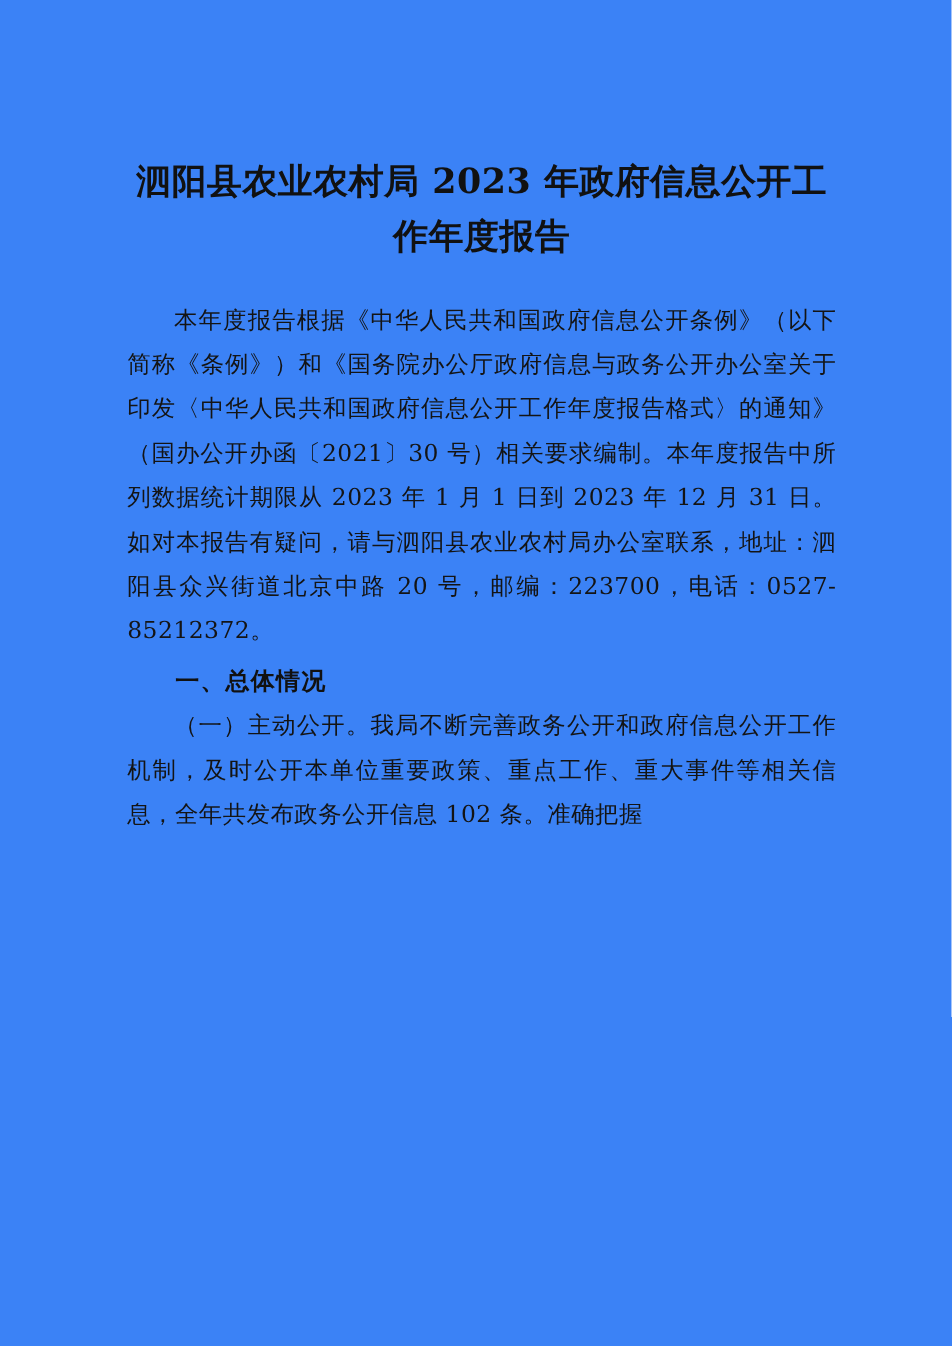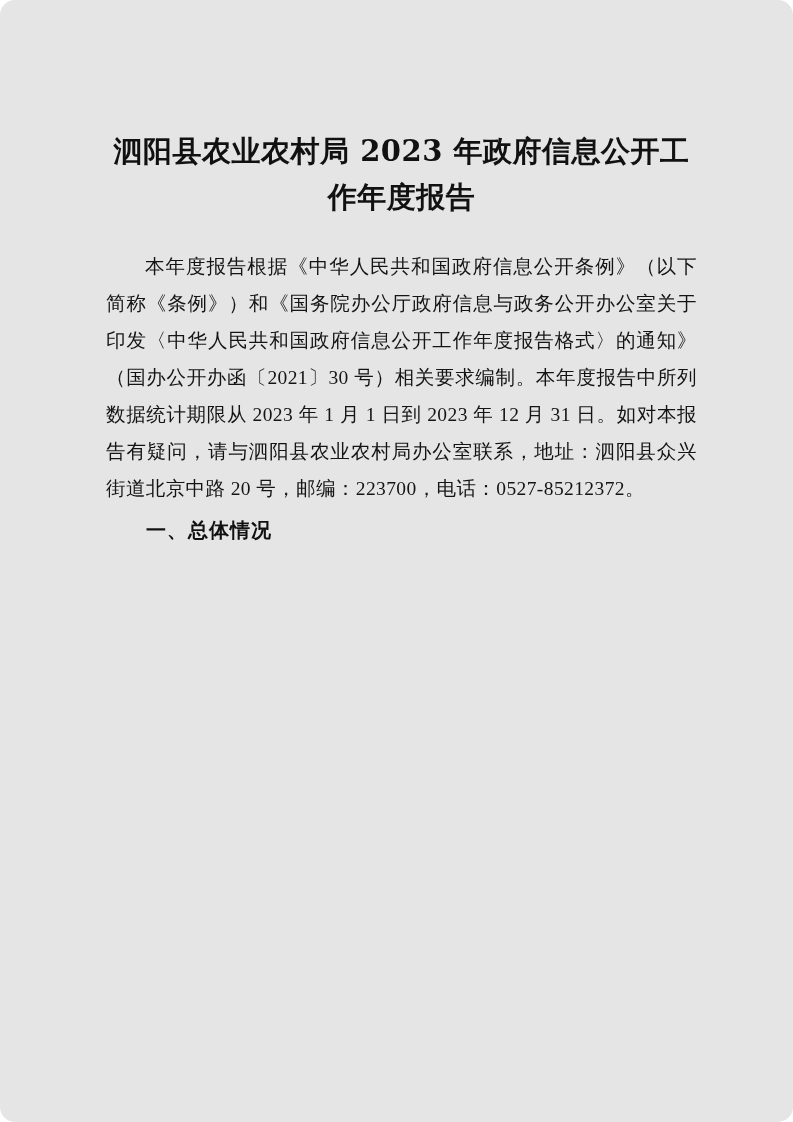--- a/index.html
+++ b/index.html
@@ -13,43 +13,41 @@
     font-family: "DejaVu Serif", "Liberation Serif", serif;
     color: #000000;
     overflow: hidden;
   }
   .page {
     position: relative;
     width: 793px;
     height: 1122px;
     box-sizing: border-box;
     padding: 128px 96px 60px 106px;
-    background: #e5e5e5;
-    border-radius: 15px;
+    background: #3b82f6;
   }
   .doc-title {
     font-family: "DejaVu Serif", "Liberation Serif", serif;
     font-weight: bold;
     font-size: 29px;
     line-height: 46px;
     text-align: center;
     letter-spacing: 0.5px;
     margin: 0 0 28px 0;
     color: #111111;
   }
   .para {
     font-size: 19.5px;
     line-height: 37px;
     text-align: justify;
     text-justify: inter-ideograph;
     margin: 0 0 2px 0;
     text-indent: 2em;
     letter-spacing: 0.4px;
     color: #141414;
-    font-family: Liberation Serif, serif;
   }
   .heading-1 {
     font-size: 20px;
     line-height: 38px;
     font-weight: bold;
     text-indent: 2em;
     margin: 4px 0 0 0;
     letter-spacing: 1px;
     color: #111111;
   }
@@ -59,14 +57,15 @@
 
 <div class="page">
 
   <h1 class="doc-title">泗阳县农业农村局 2023 年政府信息公开工作年度报告</h1>
 
   <p class="para">本年度报告根据《中华人民共和国政府信息公开条例》（以下简称《条例》）和《国务院办公厅政府信息与政务公开办公室关于印发〈中华人民共和国政府信息公开工作年度报告格式〉的通知》（国办公开办函〔2021〕30 号）相关要求编制。本年度报告中所列数据统计期限从 2023 年 1 月 1 日到 2023 年 12 月 31 日。如对本报告有疑问，请与泗阳县农业农村局办公室联系，地址：泗阳县众兴街道北京中路 20 号，邮编：223700，电话：0527-85212372。</p>
 
   <p class="heading-1">一、总体情况</p>
 
 
+  <p class="para">（一）主动公开。我局不断完善政务公开和政府信息公开工作机制，及时公开本单位重要政策、重点工作、重大事件等相关信息，全年共发布政务公开信息 102 条。准确把握</p>
 
 </div>
 
 </body></html>

